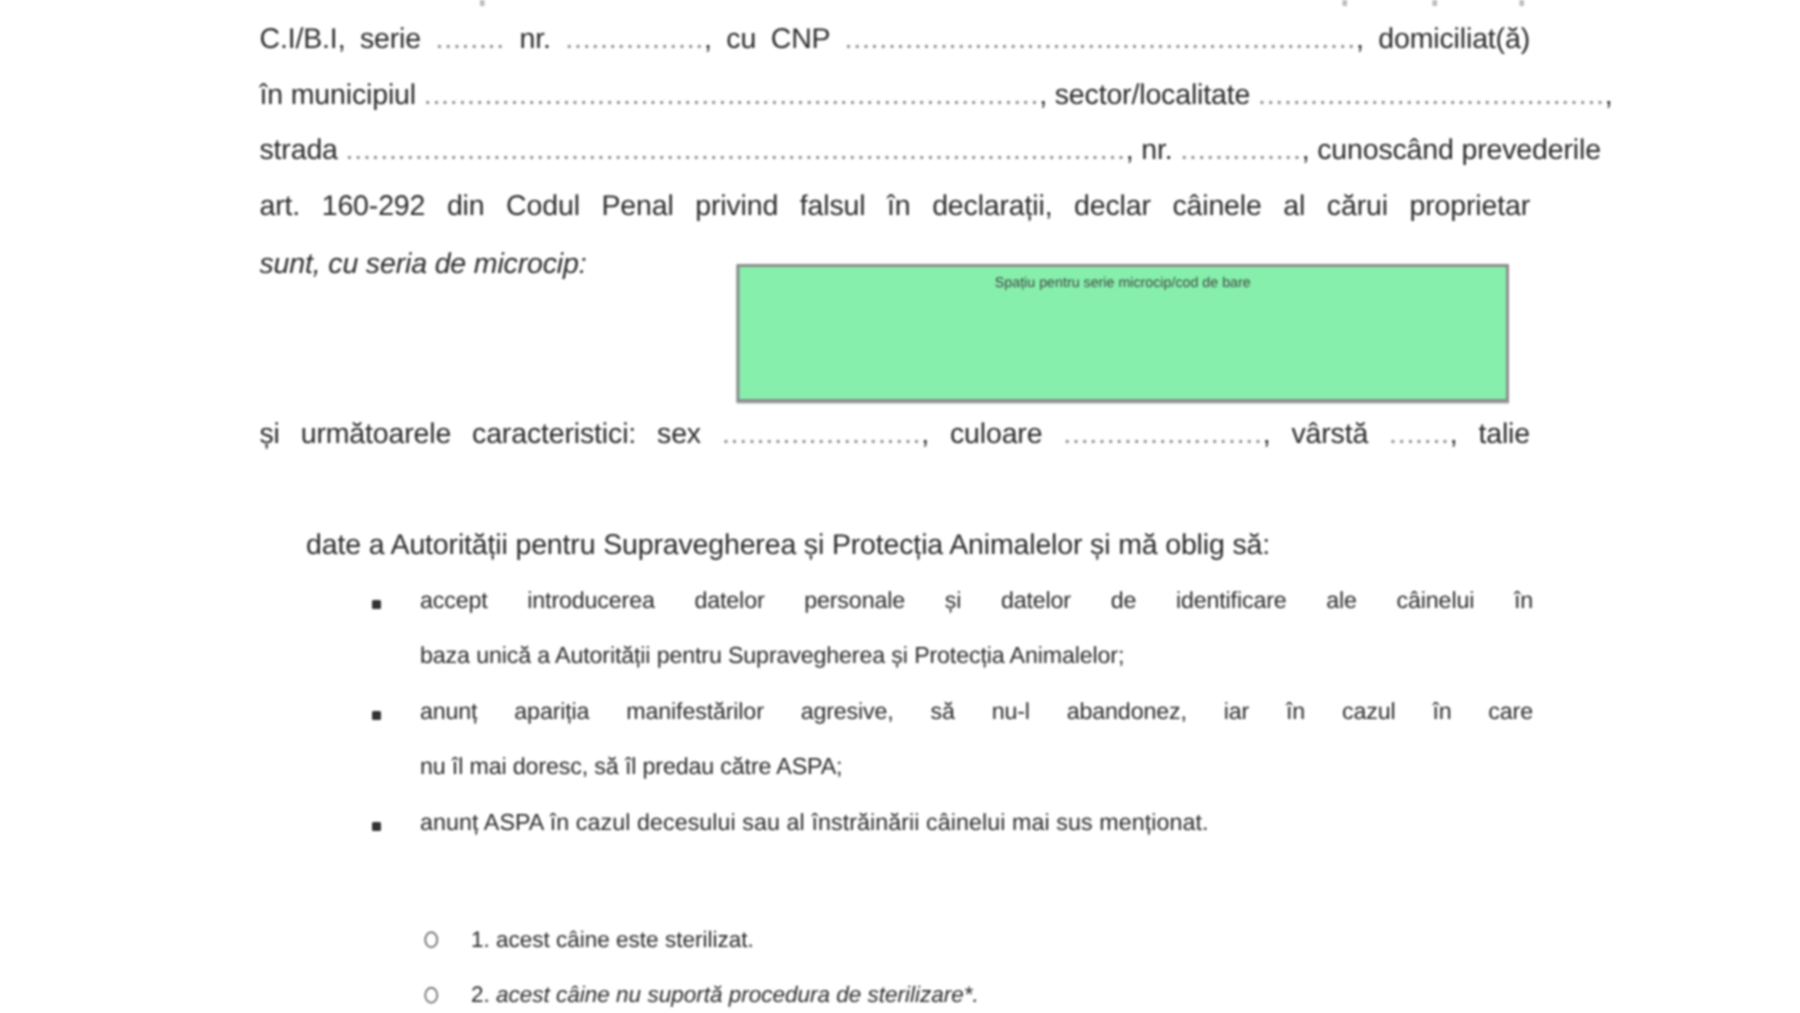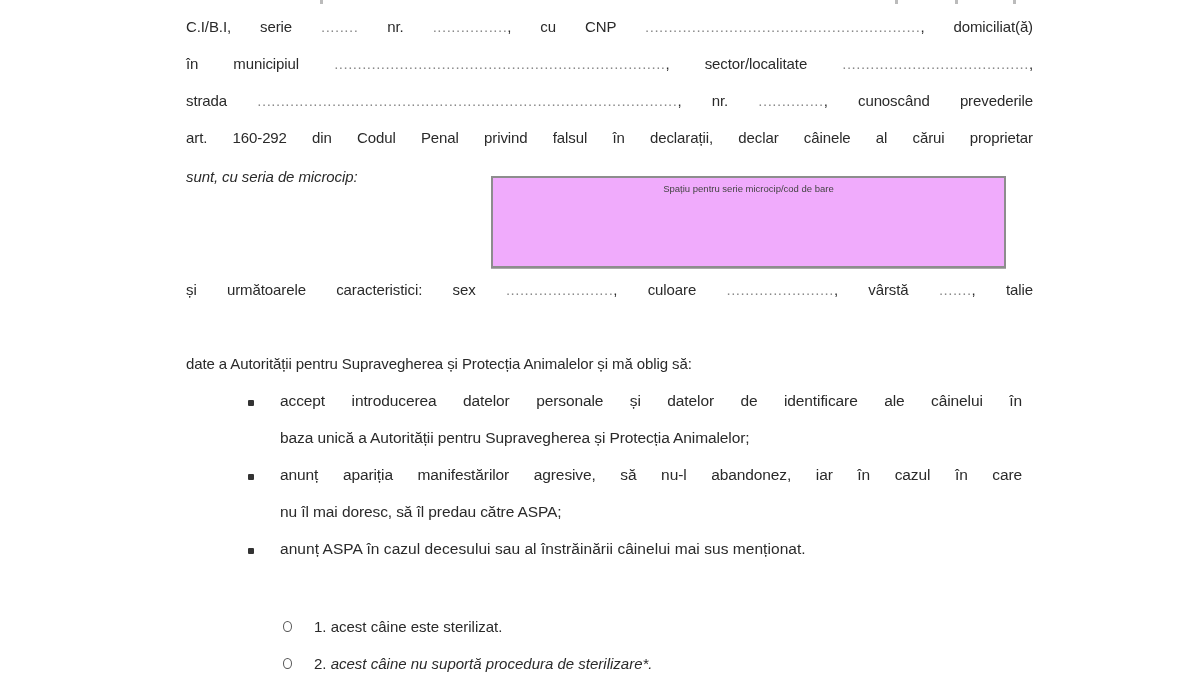--- a/index.html
+++ b/index.html
@@ -19,23 +19,23 @@
     .page {
       position: absolute;
       left: 0;
       top: 0;
       width: 1200px;
       height: 675px;
       background: #fff;
     }
     .line {
       position: absolute;
-      left: 186px;
+      left: 173px;
       width: 847px;
-      font-size: 15px;
+      font-size: 19px;
       line-height: 20px;
       white-space: nowrap;
       text-align: justify;
       text-align-last: justify;
       letter-spacing: -0.1px;
     }
     .line.nojust {
       text-align: left;
       text-align-last: left;
     }
@@ -57,21 +57,21 @@
       height: 18px;
       background: #bbb;
     }
     .microchip-box {
       position: absolute;
       left: 491px;
       top: 176px;
       width: 511px;
       height: 88px;
       border: 2px solid #8d8d8d;
-      background: #f0abfc;
+      background: #86efac;
       box-shadow: 0 1px 0 #aaa;
     }
     .microchip-box .label {
       display: block;
       text-align: center;
       font-size: 9.5px;
       color: #444;
       margin-top: 5px;
     }
     .bullet-line {
@@ -155,21 +155,21 @@
   </div>
 
   <div class="line" style="top:280px;">
     <span>și următoarele caracteristici: sex</span>
     <span class="dots">.......................</span><span>, culoare</span>
     <span class="dots">.......................</span><span>, vârstă</span>
     <span class="dots">.......</span><span>, talie</span>
   </div>
 
 
-  <div class="line nojust" style="top:354px;">date a Autorității pentru Supravegherea și Protecția Animalelor și mă oblig să:</div>
+  <div class="line nojust" style="top:354px;margin-left:31px;">date a Autorității pentru Supravegherea și Protecția Animalelor și mă oblig să:</div>
 
   <div class="bullet" style="top:400px;"></div>
   <div class="bullet-line nojust" style="top:428px;">baza unică a Autorității pentru Supravegherea și Protecția Animalelor;</div>
   <div class="bullet-line" style="top:391px;">accept introducerea datelor personale și datelor de identificare ale câinelui în</div>
 
   <div class="bullet" style="top:474px;"></div>
   <div class="bullet-line" style="top:465px;">anunț apariția manifestărilor agresive, să nu-l abandonez, iar în cazul în care</div>
   <div class="bullet-line nojust" style="top:502px;">nu îl mai doresc, să îl predau către ASPA;</div>
 
   <div class="bullet" style="top:548px;"></div>

